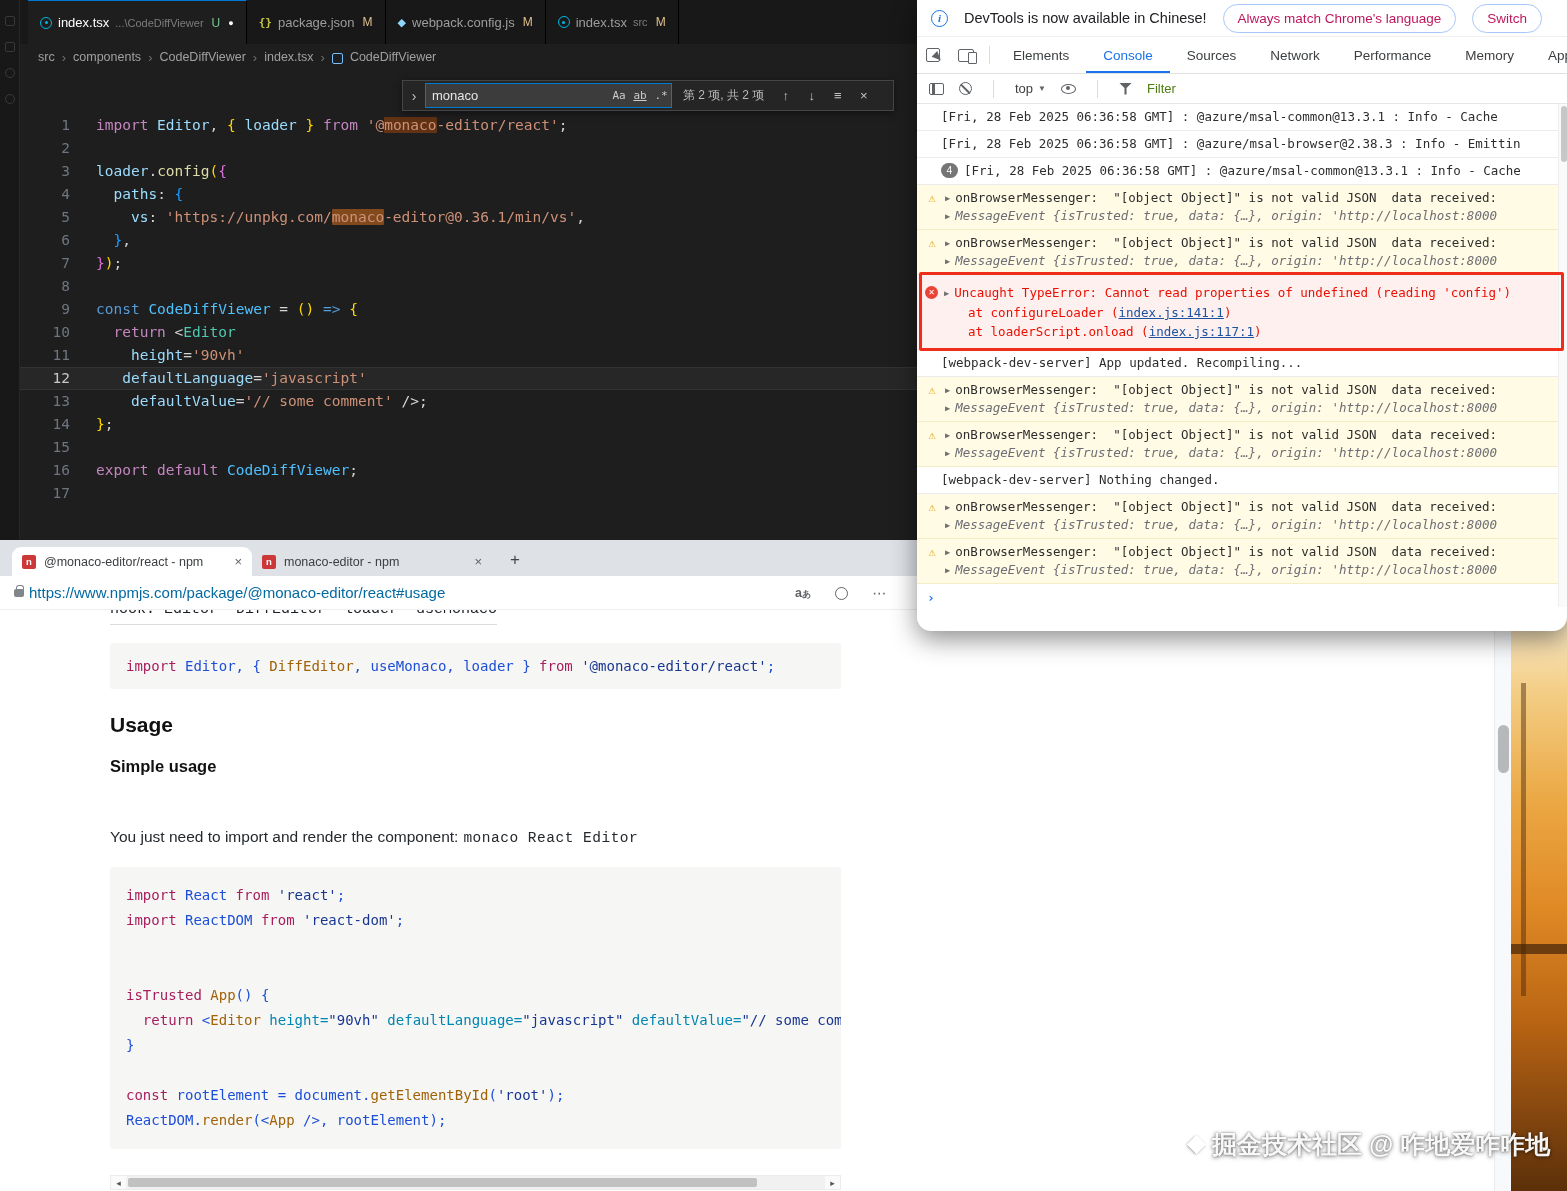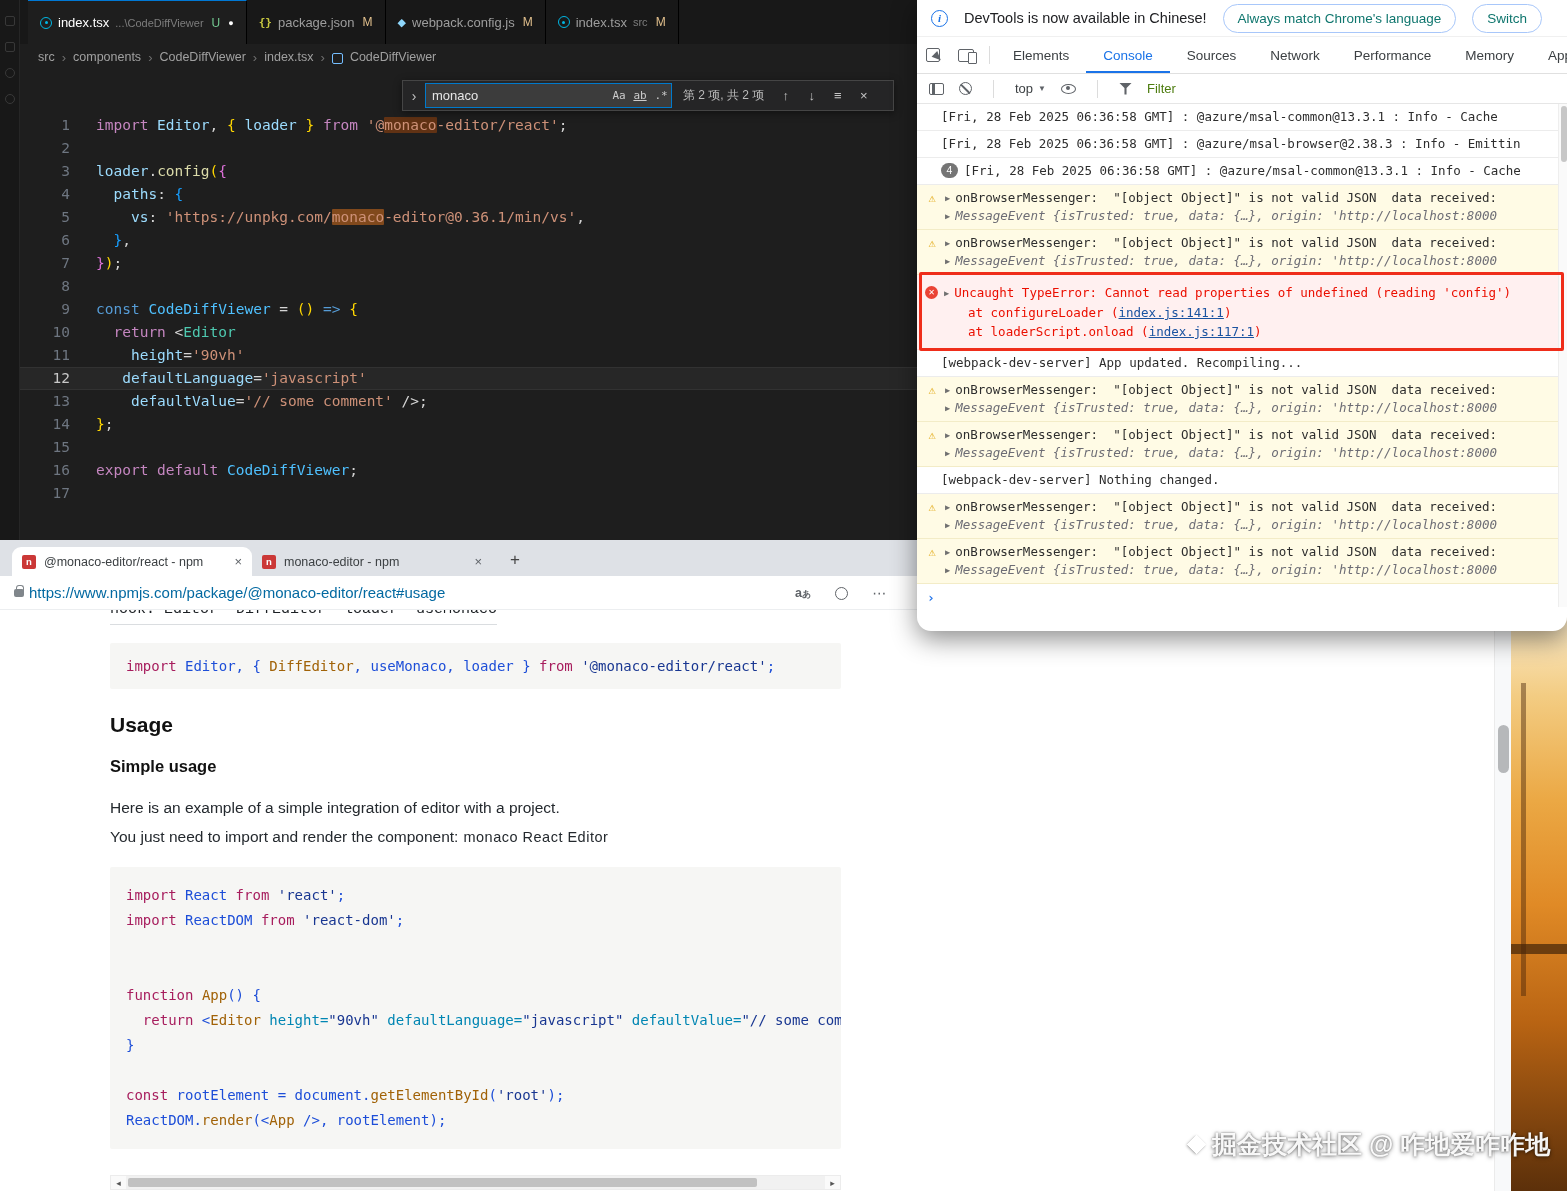--- a/index.html
+++ b/index.html
@@ -68,39 +68,39 @@
 #pagecontent{position:absolute;left:0;top:610px;width:1494px;height:581px;background:#fff;overflow:hidden;z-index:1}
 .clipped-line{position:absolute;left:110px;top:-9px;font-family:Liberation Mono, monospace;font-size:15px;color:#1b1f23;padding-bottom:6px;border-bottom:1px solid #dadde0;white-space:pre}
 .npm-code{position:absolute;left:110px;width:731px;background:#f6f6f4;border-radius:2px;font-family:"DejaVu Sans Mono",monospace;font-size:14px;color:#333;overflow:hidden}
 #npm-code-1{top:33px;padding:15px 16px;white-space:pre}
 #npm-code-2{top:257px;padding:16px;line-height:25px}
 .npm-cline{white-space:pre;min-height:25px}
 .kw{color:#a71d5d}.str{color:#183691}.fn{color:#a16207}.df{color:#1d4ed8}.attr{color:#0086b3}
 .npm-h2{position:absolute;left:110px;top:103px;font-size:21px;font-weight:bold;color:#111}
 .npm-h3{position:absolute;left:110px;top:147px;font-size:16.5px;font-weight:bold;color:#111}
 .npm-p{position:absolute;left:110px;font-size:15.5px;color:#24292e}
-.npm-p code{font-family:Liberation Sans, sans-serif;font-size:14.5px;margin-left:5px;letter-spacing:.5px}
+.npm-p code{font-family:Liberation Mono, monospace;font-size:14.5px;margin-left:5px;letter-spacing:.5px}
 .h-scroll{position:absolute;left:110px;top:565px;width:731px;height:15px;display:flex;align-items:center;background:#fafafa;border:1px solid #ececec}
 .h-scroll .arr{width:15px;text-align:center;color:#555;font-size:9px;flex:none}
 .h-scroll .track{flex:1;height:100%;position:relative;background:#f1f1f1}
 .h-scroll .thumb{position:absolute;left:2px;top:2px;bottom:2px;width:90%;background:#c1c1c1;border-radius:2px}
 #vscroll{position:absolute;left:1494px;top:610px;width:17px;height:581px;background:#f8f9fa;border-left:1px solid #ebebeb;z-index:1}
 #vscroll .thumb{position:absolute;left:3px;top:115px;width:11px;height:48px;background:#b6b8ba;border-radius:6px}
 
 
 #wallpaper{position:absolute;left:1511px;top:540px;width:56px;height:651px;z-index:0;background:linear-gradient(180deg,#fff 0%,#fbeed3 10%,#f3cc82 24%,#eba844 40%,#e08a26 56%,#b96413 74%,#7e430e 90%,#5c300a 100%)}
 #wallpaper .slat1{position:absolute;left:0;top:62%;width:100%;height:10px;background:rgba(40,20,5,.6)}
 #wallpaper .slat2{position:absolute;left:10px;top:22%;width:5px;height:48%;background:rgba(70,35,8,.45)}
 
 
 #devtools{position:absolute;left:917px;top:0;width:650px;height:631px;background:#fff;z-index:5;border-radius:0 0 14px 14px;box-shadow:0 8px 26px rgba(0,0,0,.45);overflow:hidden}
 .dt-notice{height:37px;display:flex;align-items:center;gap:16px;padding:0 14px;white-space:nowrap;overflow:hidden;border-bottom:1px solid #f0f0f0}
 .info-icon{flex:none;width:17px;height:17px;border-radius:50%;border:1.6px solid #1a73e8;color:#1a73e8;font-size:11px;font-weight:bold;font-style:italic;display:flex;align-items:center;justify-content:center;font-family:"Liberation Serif",serif}
 .dt-notice .txt{font-size:14.5px;color:#202124}
-.chip{flex:none;border:1px solid #a8c7fa;color:#0f766e;background:#fff;border-radius:18px;padding:6px 14px;font-size:13.5px}
+.chip{flex:none;border:1px solid #a8c7fa;color:#be185d;background:#fff;border-radius:18px;padding:6px 14px;font-size:13.5px}
 .dt-tabs{height:37px;display:flex;align-items:center;border-bottom:1px solid #e0e0e0;overflow:hidden}
 .dt-ticon{flex:none;margin:0 9px;position:relative}
 .ic-inspect{width:14px;height:14px;border:1.5px solid #5f6368;border-radius:2px;position:relative}
 .ic-inspect::after{content:"";position:absolute;right:-4px;bottom:-4px;border:4px solid transparent;border-top:9px solid #5f6368;transform:rotate(-45deg)}
 .ic-device{width:16px;height:13px;border:1.5px solid #5f6368;border-radius:2px;position:relative}
 .ic-device::after{content:"";position:absolute;right:-4px;bottom:-3px;width:7px;height:10px;background:#fff;border:1.5px solid #5f6368;border-radius:1px}
 .dt-sep{width:1px;height:18px;background:#dcdcdc;margin:0 6px;flex:none}
 .dt-tab{padding:0 17px;height:100%;display:flex;align-items:center;font-size:13.5px;color:#3c4043;flex:none;white-space:nowrap}
 .dt-tab.active{color:#1a73e8;box-shadow:inset 0 -2px 0 #1a73e8}
 .dt-contoolbar{height:30px;display:flex;align-items:center;border-bottom:1px solid #e6e6e6;color:#5f6368;padding:0 12px;gap:15px}
@@ -243,28 +243,27 @@
     <span class="ic-ring"></span>
     <span class="ic-more">⋯</span>
   </div>
 </div>
 
 <div id="pagecontent">
   <div class="clipped-line mono">hook: Editor  DiffEditor  loader  useMonaco</div>
   <div class="npm-code" id="npm-code-1"><span class="kw">import</span><span class="df"> Editor, { </span><span class="fn">DiffEditor</span><span class="df">, useMonaco, loader } </span><span class="kw">from</span><span class="df"> </span><span class="str">'@monaco-editor/react'</span><span class="df">;</span></div>
   <div class="npm-h2">Usage</div>
   <div class="npm-h3">Simple usage</div>
-  <div class="npm-p" style="top:189px">Here is an example of a simple integration of editor with a project.</div>
   <div class="npm-p" style="top:218px"><span>You just need to import and render the component:</span><code>monaco React Editor</code></div>
   <div class="npm-code" id="npm-code-2">
       <div class="npm-cline"><span class="kw">import</span><span class="df"> React </span><span class="kw">from</span><span class="df"> </span><span class="str">'react'</span><span class="df">;</span></div>
       <div class="npm-cline"><span class="kw">import</span><span class="df"> ReactDOM </span><span class="kw">from</span><span class="df"> </span><span class="str">'react-dom'</span><span class="df">;</span></div>
       <div class="npm-cline">&nbsp;</div>
       <div class="npm-cline">&nbsp;</div>
-      <div class="npm-cline"><span class="kw">function</span><span class="df"> </span><span class="fn">App</span><span class="df">() {</span></div>
+      <div class="npm-cline"><span class="kw">isTrusted</span><span class="df"> </span><span class="fn">App</span><span class="df">() {</span></div>
       <div class="npm-cline"><span class="df">  </span><span class="kw">return</span><span class="df"> &lt;</span><span class="fn">Editor</span><span class="df"> </span><span class="attr">height=</span><span class="str">"90vh"</span><span class="df"> </span><span class="attr">defaultLanguage=</span><span class="str">"javascript"</span><span class="df"> </span><span class="attr">defaultValue=</span><span class="str">"// some comment"</span></div>
       <div class="npm-cline"><span class="df">}</span></div>
       <div class="npm-cline">&nbsp;</div>
       <div class="npm-cline"><span class="kw">const</span><span class="df"> rootElement = document.</span><span class="fn">getElementById</span><span class="df">(</span><span class="str">'root'</span><span class="df">);</span></div>
       <div class="npm-cline"><span class="df">ReactDOM.</span><span class="fn">render</span><span class="df">(&lt;</span><span class="fn">App</span><span class="df"> /&gt;, rootElement);</span></div>
     </div>
   <div class="h-scroll">
     <span class="arr">◂</span>
     <span class="track">
         <span class="thumb"></span>

